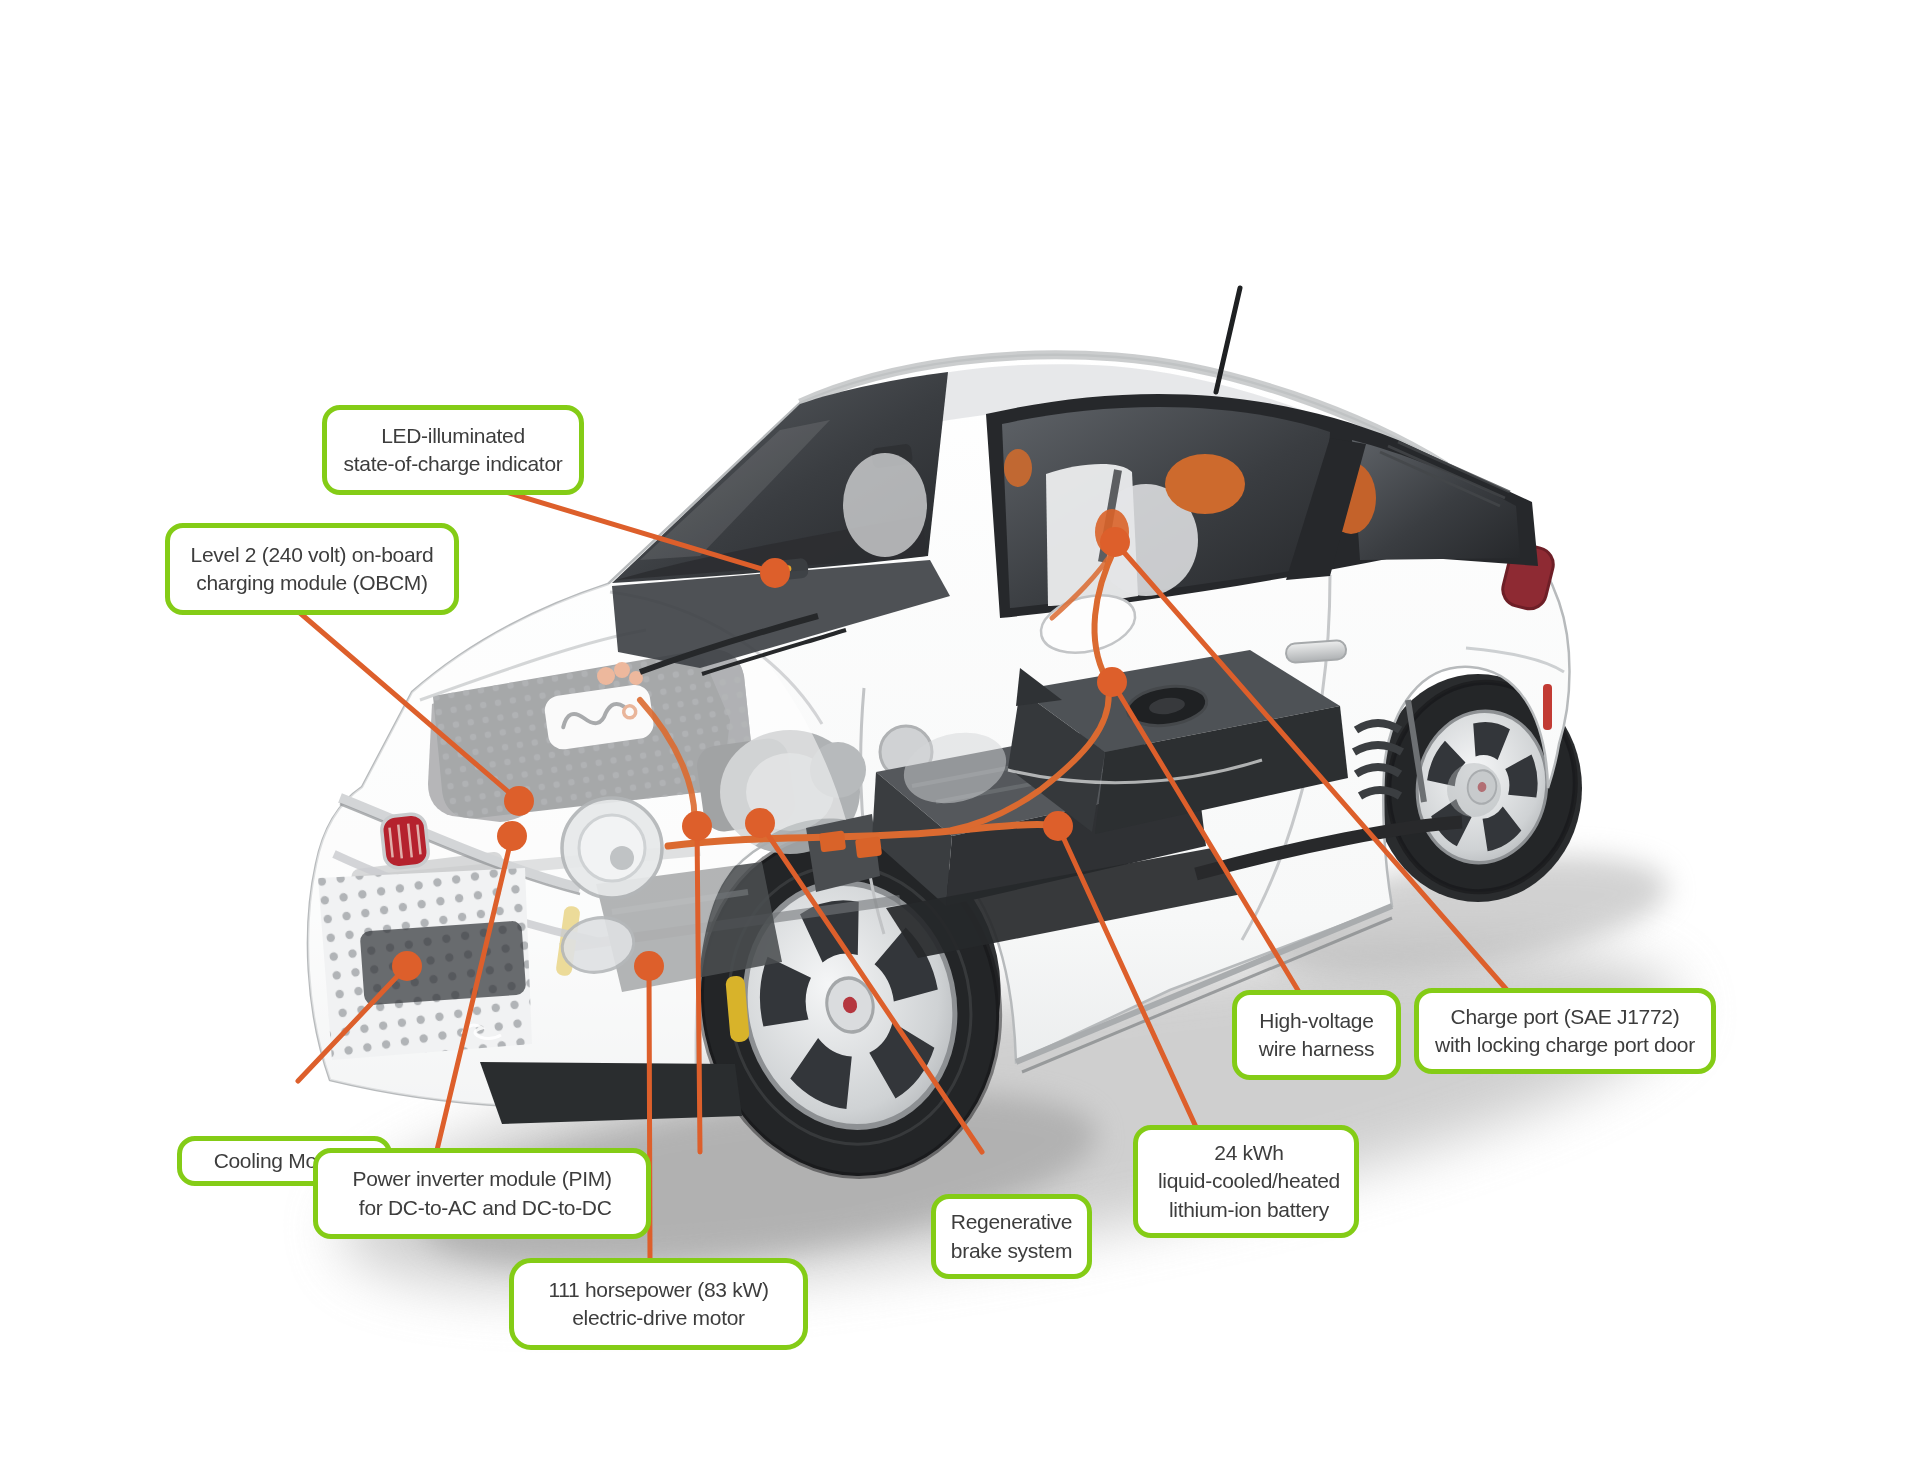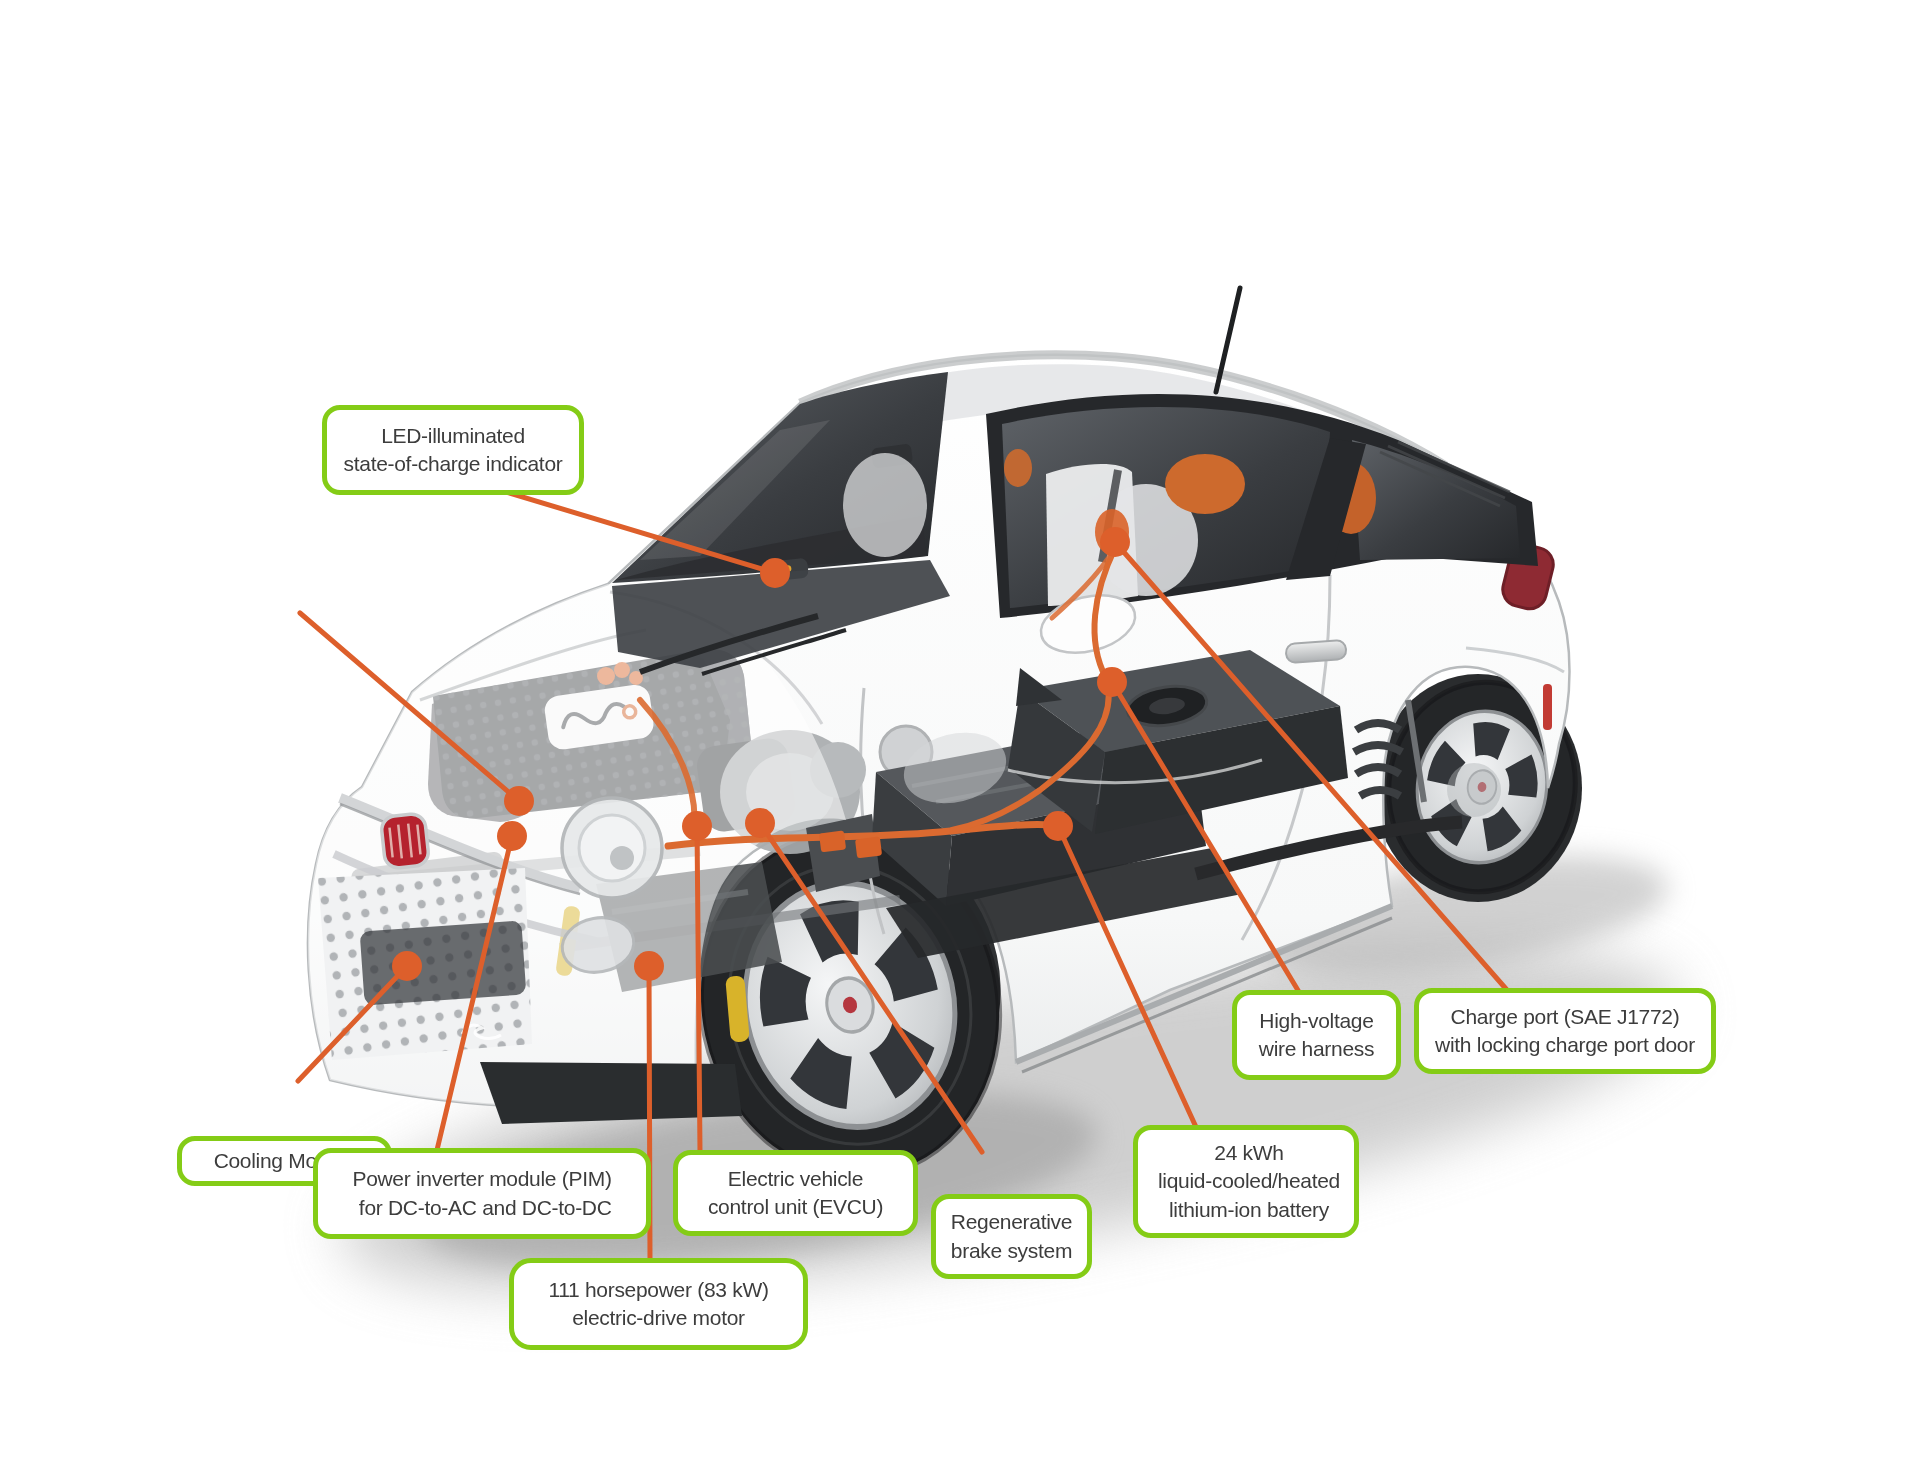--- a/index.html
+++ b/index.html
@@ -307,27 +307,27 @@
     <circle cx="697" cy="826" r="15"></circle>
     <circle cx="760" cy="823" r="15"></circle>
     <circle cx="1058" cy="826" r="15"></circle>
     <circle cx="1112" cy="682" r="15"></circle>
     <circle cx="1115" cy="542" r="15"></circle>
   </g>
 </svg>
 
   <div class="callout" id="c-soc">LED-illuminated
 state-of-charge indicator</div>
+  <div class="callout" id="c-obcm">Level 2 (240 volt) on-board
+charging module (OBCM)</div>
   <div class="callout" id="c-cool">Cooling Module</div>
   <div class="callout" id="c-pim">Power inverter module (PIM)
 for DC-to-AC and DC-to-DC</div>
   <div class="callout" id="c-motor">111 horsepower (83 kW)
 electric-drive motor</div>
-  <div class="callout" id="c-evcu">Electric vehicle
-control unit (EVCU)</div>
   <div class="callout" id="c-regen">Regenerative
 brake system</div>
   <div class="callout" id="c-batt">24 kWh
 liquid-cooled/heated
 lithium-ion battery</div>
   <div class="callout" id="c-harn">High-voltage
 wire harness</div>
   <div class="callout" id="c-charge">Charge port (SAE J1772)
 with locking charge port door</div>
 </div>

